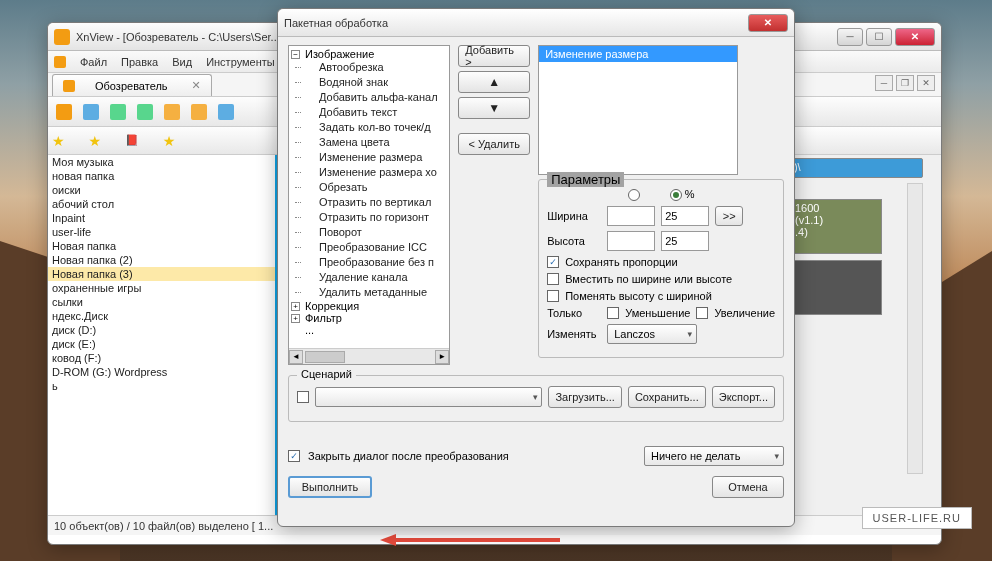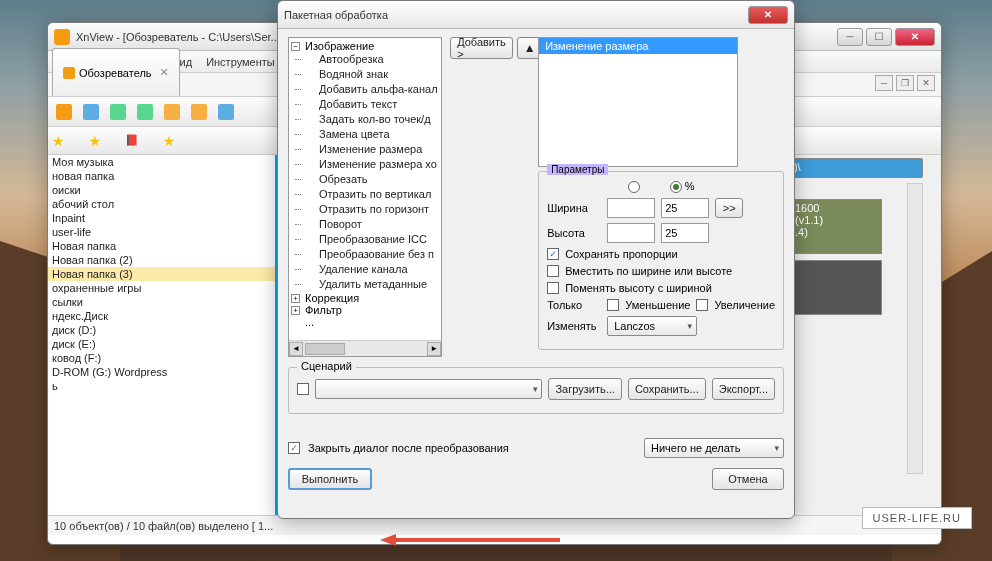--- a/index.html
+++ b/index.html
@@ -12,21 +12,21 @@
 .win-main{left:47px;top:22px;width:895px;height:523px;background:#fff}
 .titlebar{height:28px;background:linear-gradient(to bottom,#fdfdfd,#e4e4e4);border-bottom:1px solid #bbb;display:flex;align-items:center;padding:0 6px;border-radius:6px 6px 0 0}
 .titlebar .ico{width:16px;height:16px;background:#f39c12;border-radius:3px;margin-right:6px}
 .titlebar .txt{flex:1;color:#333}
 .winbtns{display:flex;gap:3px}
 .winbtn{width:26px;height:18px;border:1px solid #999;border-radius:3px;background:linear-gradient(to bottom,#f5f5f5,#d5d5d5);display:flex;align-items:center;justify-content:center;font-size:10px;color:#555}
 .winbtn.close{width:40px;background:linear-gradient(to bottom,#e68,#c23);color:#fff;font-weight:bold}
 .menubar{height:22px;background:linear-gradient(to bottom,#fafafa,#ebebeb);display:flex;align-items:center;padding:0 6px;gap:14px;border-bottom:1px solid #ccc}
 .menubar span{color:#333}
 .subtabs{height:24px;background:#f5f5f5;border-bottom:1px solid #ccc;display:flex;align-items:flex-end;padding:0 4px}
-.subtab{padding:17px 10px;background:linear-gradient(to bottom,#fff,#eee);border:1px solid #aaa;border-bottom:none;border-radius:3px 3px 0 0;display:flex;align-items:center;gap:4px}
+.subtab{padding:4px 10px;background:linear-gradient(to bottom,#fff,#eee);border:1px solid #aaa;border-bottom:none;border-radius:3px 3px 0 0;display:flex;align-items:center;gap:20px}
 .sico{width:12px;height:12px;background:#f39c12;border-radius:2px}
 .subtab .x{margin-left:4px;color:#888}
 .toolbar{height:30px;background:linear-gradient(to bottom,#fdfdfd,#e8e8e8);border-bottom:1px solid #ccc;display:flex;align-items:center;padding:0 4px;gap:3px}
 .tbtn{width:24px;height:24px;border:1px solid transparent;border-radius:3px;display:flex;align-items:center;justify-content:center}
 .tbtn .tic{width:16px;height:16px;background:#f5b041;border-radius:2px}
 .toolbar2{height:28px;background:linear-gradient(to bottom,#fdfdfd,#e8e8e8);border-bottom:1px solid #ccc;display:flex;align-items:center;padding:0 4px;gap:24px}
 .star{color:#f1c40f;font-size:14px}
 .splitter{display:flex;height:360px}
 .folders{width:234px;border-right:7px solid #0ea5e9;overflow:hidden;background:#fff;font-size:12px}
 .folders .item{padding:1px 4px;white-space:nowrap;color:#222}
@@ -34,44 +34,44 @@
 .thumbs{flex:1;background:#f0f0f0;padding:10px;display:flex;gap:10px;align-items:flex-start;flex-wrap:wrap}
 .thumb{width:64px;text-align:center}
 .thumb .pic{width:60px;height:48px;background:#999;margin:0 auto 2px}
 .statusbar{height:20px;border-top:1px solid #ccc;background:#f5f5f5;display:flex;align-items:center;padding:0 6px;font-size:11px;color:#333}
 
 .mdi-x{position:absolute;right:6px;top:52px;display:flex;gap:3px}
 .mdi-x .b{width:18px;height:16px;border:1px solid #aaa;background:#eee;font-size:9px;display:flex;align-items:center;justify-content:center;color:#666}
 
 .addr{position:absolute;right:18px;top:135px;width:155px;height:20px;background:#3d9bd8;color:#fff;padding:2px 6px;border:1px solid #888;border-radius:2px}
 
-.dialog{left:277px;top:0;width:518px;height:519px;background:#f0f0f0;z-index:10}
+.dialog{left:277px;top:8px;width:518px;height:519px;background:#f0f0f0;z-index:10}
 .dialog .titlebar{background:linear-gradient(to bottom,#fff,#e6e6e6)}
 .dialog .titlebar .close{background:linear-gradient(to bottom,#e85d5d,#c23030)}
 .dlgbody{padding:8px 10px}
 .tabs{display:flex;border-bottom:1px solid #aaa;margin-bottom:6px}
 .tab{padding:4px 12px;border:1px solid #aaa;background:#e8e8e8;margin-right:2px;border-radius:3px 3px 0 0;position:relative;top:1px}
 .tab.active{background:#fff;border-bottom:1px solid #fff}
 .mainrow{display:flex;gap:8px;margin-bottom:10px}
 .tree{width:180px;height:320px;border:1px solid #999;background:#fff;overflow:hidden;padding:2px;font-size:12px;position:relative}
 .tree .node{padding:0 0 0 14px;white-space:nowrap;line-height:15px;color:#222;position:relative}
 .tree .node::before{content:"";position:absolute;left:4px;top:7px;width:6px;border-top:1px dotted #888}
 .tree .root{padding-left:14px;position:relative}
 .tree .root .exp{position:absolute;left:0;top:2px;width:9px;height:9px;border:1px solid #888;background:#fff;font-size:8px;line-height:8px;text-align:center}
 .tree-scroll{position:absolute;bottom:0;left:0;right:0;height:16px;background:#e8e8e8;border-top:1px solid #ccc;display:flex;align-items:center}
 .tree-scroll .sb{width:14px;height:14px;background:#ddd;border:1px solid #aaa;text-align:center;font-size:8px;line-height:12px}
 .tree-scroll .sth{flex:0 0 40px;height:12px;background:#ccc;border:1px solid #aaa;margin-left:2px}
-.midbtns{display:flex;flex-direction:row;gap:4px;width:80px}
+.midbtns{display:flex;flex-direction:column;gap:4px;width:80px}
 .btn{height:22px;border:1px solid #888;background:linear-gradient(to bottom,#fdfdfd,#e4e4e4);border-radius:3px;display:flex;align-items:center;justify-content:center;padding:0 6px;font-size:11px;color:#222}
 .btn.arrow{font-size:12px}
 .listbox{width:200px;height:130px;border:1px solid #999;background:#fff}
 .listbox .row{padding:2px 6px}
 .listbox .row.sel{background:#3399ff;color:#fff}
 .params{border:1px solid #bbb;border-radius:3px;padding:8px;margin-top:4px;position:relative}
-.params .legend{position:absolute;top:-8px;left:8px;background:#c4b5fd;padding:0 4px;font-size:10px}
+.params .legend{position:absolute;top:-8px;left:8px;background:#a3a3a3;padding:0 4px;font-size:13px}
 .prow{display:flex;align-items:center;gap:6px;margin-bottom:5px}
 .prow label{width:54px}
 .inp{width:48px;height:20px;border:1px solid #999;background:#fff;padding:0 3px}
 .radio{width:12px;height:12px;border:1px solid #666;border-radius:50%;background:#fff;display:inline-flex;align-items:center;justify-content:center}
 .radio.on::after{content:"";width:6px;height:6px;background:#3b7d3b;border-radius:50%}
 .chk{width:12px;height:12px;border:1px solid #666;background:#fff;display:inline-flex;align-items:center;justify-content:center;font-size:9px;color:#2a6db0}
 .chk.on::after{content:"✓"}
 .combo{height:20px;border:1px solid #888;background:linear-gradient(to bottom,#fff,#e8e8e8);border-radius:2px;padding:0 16px 0 6px;display:flex;align-items:center;position:relative;min-width:90px}
 .combo::after{content:"▾";position:absolute;right:4px;font-size:9px;color:#555}
 .scenario{border:1px solid #bbb;border-radius:3px;padding:10px 8px 8px;margin-top:8px;position:relative}

